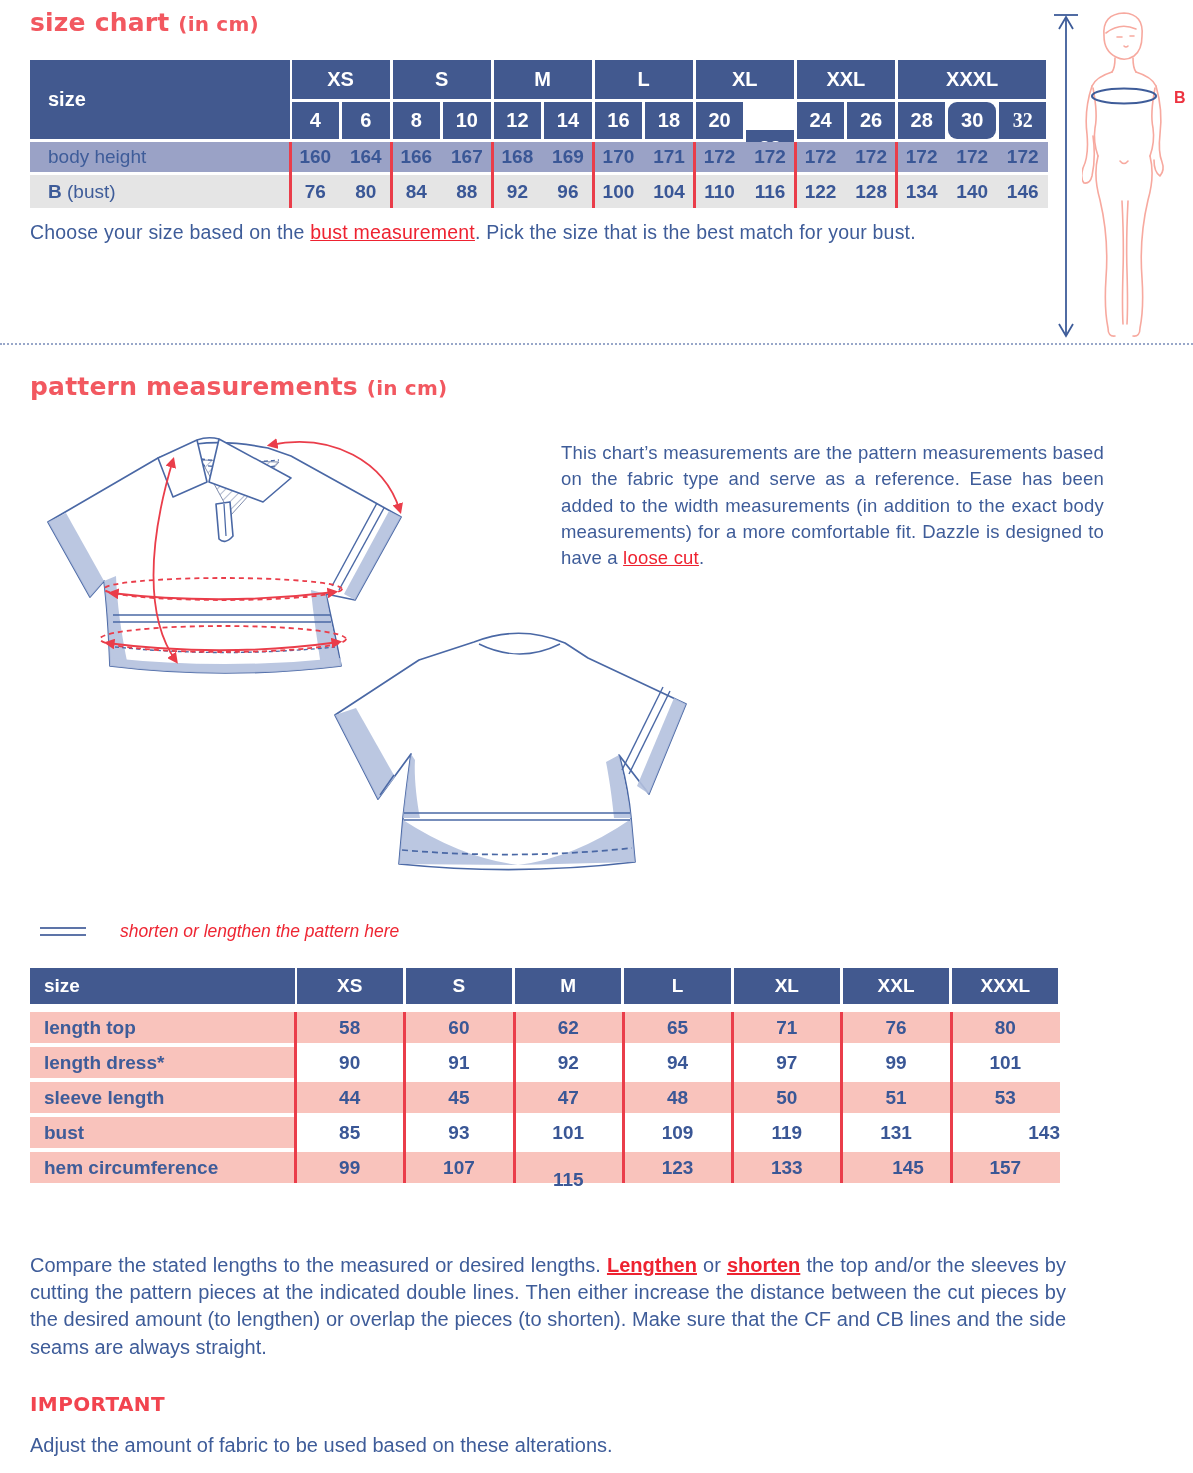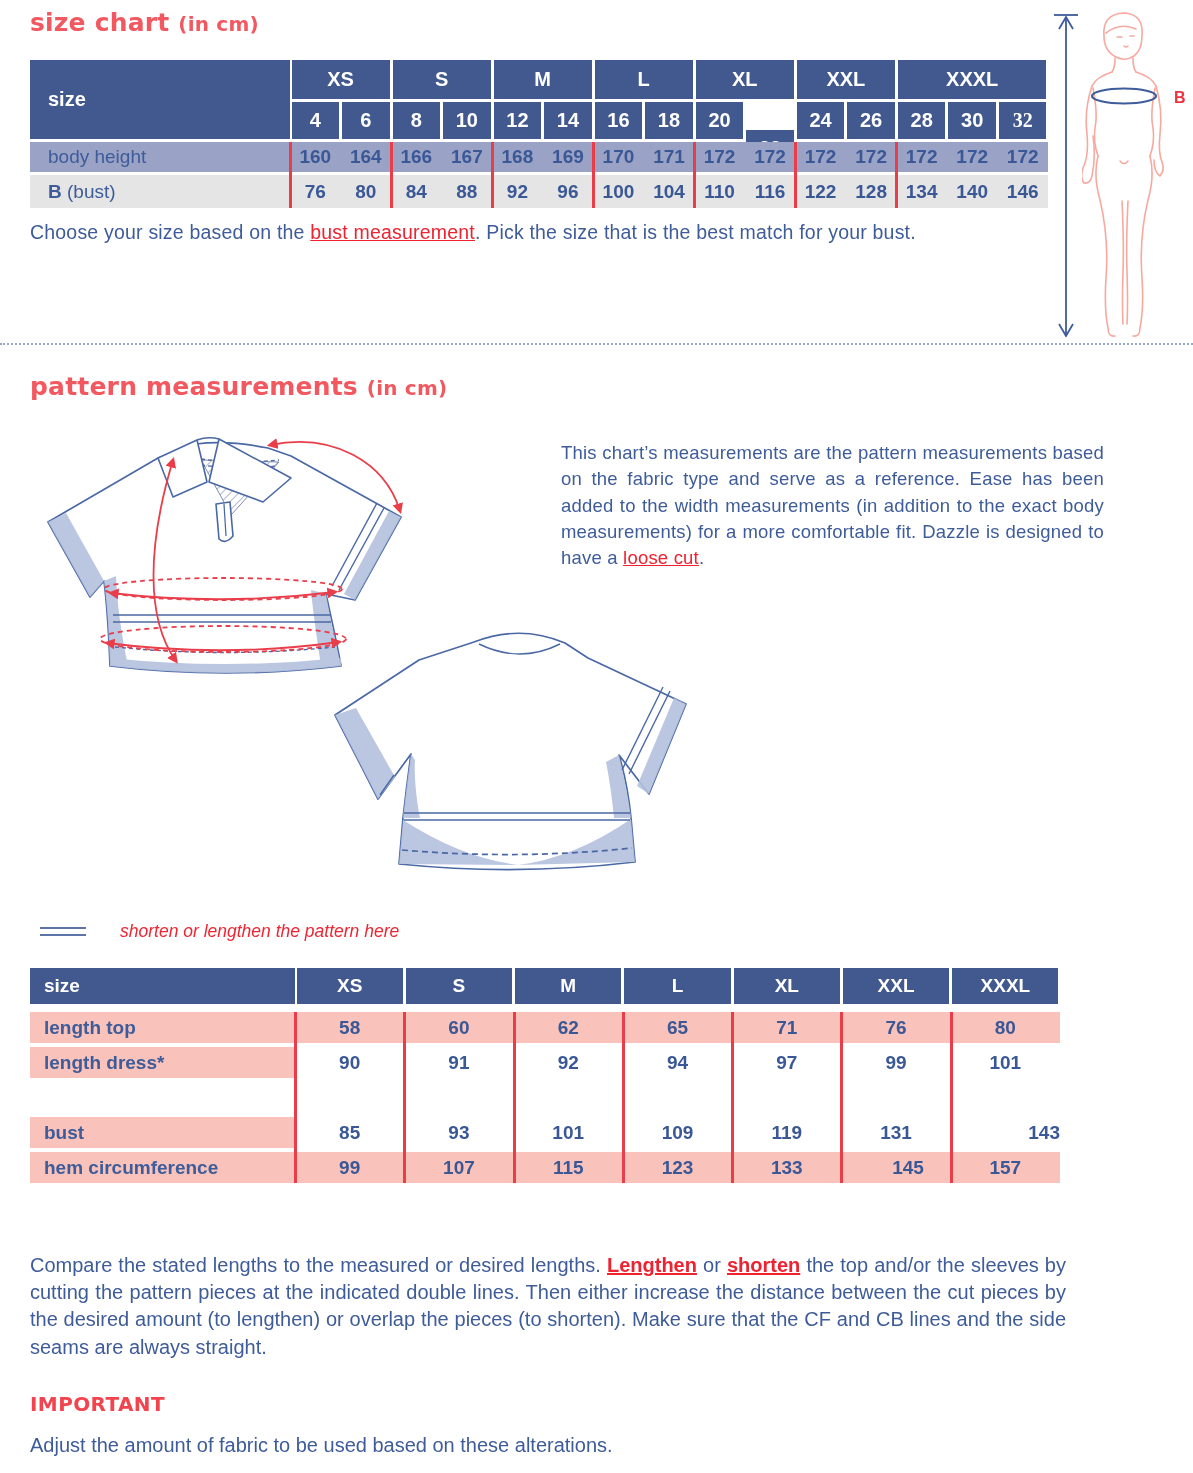--- a/index.html
+++ b/index.html
@@ -66,21 +66,21 @@
       <div class="hcell" style="left: 564.7px; top: 42px; width: 47.5333px; height: 37px; line-height: 37px;">16</div>
       <div class="hcell" style="left: 615.233px; top: 42px; width: 47.5333px; height: 37px; line-height: 37px;">18</div>
       <div class="hcell" style="left: 665.767px; top: 0px; width: 98.0667px; height: 39px; line-height: 39px;">XL</div>
       <div class="hcell" style="left: 665.767px; top: 42px; width: 47.5333px; height: 37px; line-height: 37px;">20</div>
       <div class="hcell" style="left: 716.3px; top: 42px; width: 47.5333px; height: 37px; line-height: 37px; margin-top: 28px;">22</div>
       <div class="hcell" style="left: 766.833px; top: 0px; width: 98.0667px; height: 39px; line-height: 39px;">XXL</div>
       <div class="hcell" style="left: 766.833px; top: 42px; width: 47.5333px; height: 37px; line-height: 37px;">24</div>
       <div class="hcell" style="left: 817.367px; top: 42px; width: 47.5333px; height: 37px; line-height: 37px;">26</div>
       <div class="hcell" style="left: 867.9px; top: 0px; width: 148.6px; height: 39px; line-height: 39px;">XXXL</div>
       <div class="hcell" style="left: 867.9px; top: 42px; width: 47.5333px; height: 37px; line-height: 37px;">28</div>
-      <div class="hcell" style="left: 918.433px; top: 42px; width: 47.5333px; height: 37px; line-height: 37px;">30</div>
+      <div class="hcell" style="left: 918.433px; top: 42px; width: 47.5333px; height: 37px; line-height: 37px; border-radius: 9px;">30</div>
       <div class="hcell" style="left: 968.967px; top: 42px; width: 47.5333px; height: 37px; line-height: 37px; font-family: Liberation Serif, serif;">32</div>
       <div class="strip lav" style="left: 0px; top: 82px; width: 1018px; height: 30px;">
         <div class="rowlabel" style="line-height: 30px;"><span>body height</span></div>
         <div class="val" style="left: 260px; top: 0px; width: 50.5333px; height: 30px; line-height: 30px;">160</div>
         <div class="val" style="left: 310.533px; top: 0px; width: 50.5333px; height: 30px; line-height: 30px;">164</div>
         <div class="val" style="left: 361.067px; top: 0px; width: 50.5333px; height: 30px; line-height: 30px;">166</div>
         <div class="val" style="left: 411.6px; top: 0px; width: 50.5333px; height: 30px; line-height: 30px;">167</div>
         <div class="val" style="left: 462.133px; top: 0px; width: 50.5333px; height: 30px; line-height: 30px;">168</div>
         <div class="val" style="left: 512.667px; top: 0px; width: 50.5333px; height: 30px; line-height: 30px;">169</div>
         <div class="val" style="left: 563.2px; top: 0px; width: 50.5333px; height: 30px; line-height: 30px;">170</div>
@@ -256,38 +256,50 @@
         <div class="labelbg" style="left: 0px; top: 0px; width: 265px; height: 31px;"></div>
         <div class="rowlabel2" style="line-height: 31px;"><span>length dress*</span></div>
         <div class="val" style="left: 265px; top: 0px; width: 109.286px; height: 31px; line-height: 31px;">90</div>
         <div class="val" style="left: 374.286px; top: 0px; width: 109.286px; height: 31px; line-height: 31px;">91</div>
         <div class="val" style="left: 483.571px; top: 0px; width: 109.286px; height: 31px; line-height: 31px;">92</div>
         <div class="val" style="left: 592.857px; top: 0px; width: 109.286px; height: 31px; line-height: 31px;">94</div>
         <div class="val" style="left: 702.143px; top: 0px; width: 109.286px; height: 31px; line-height: 31px;">97</div>
         <div class="val" style="left: 811.429px; top: 0px; width: 109.286px; height: 31px; line-height: 31px;">99</div>
         <div class="val" style="left: 920.714px; top: 0px; width: 109.286px; height: 31px; line-height: 31px;">101</div>
       </div>
+      <div style="left: 0px; top: 114px; width: 1030px; height: 31px;">
+        <div class="labelbg" style="left: 0px; top: 0px; width: 265px; height: 31px;"></div>
+        <div class="databg" style="left: 265px; top: 0px; width: 765px; height: 31px;"></div>
+        <div class="rowlabel2" style="line-height: 31px;"><span>sleeve length</span></div>
+        <div class="val" style="left: 265px; top: 0px; width: 109.286px; height: 31px; line-height: 31px;">44</div>
+        <div class="val" style="left: 374.286px; top: 0px; width: 109.286px; height: 31px; line-height: 31px;">45</div>
+        <div class="val" style="left: 483.571px; top: 0px; width: 109.286px; height: 31px; line-height: 31px;">47</div>
+        <div class="val" style="left: 592.857px; top: 0px; width: 109.286px; height: 31px; line-height: 31px;">48</div>
+        <div class="val" style="left: 702.143px; top: 0px; width: 109.286px; height: 31px; line-height: 31px;">50</div>
+        <div class="val" style="left: 811.429px; top: 0px; width: 109.286px; height: 31px; line-height: 31px;">51</div>
+        <div class="val" style="left: 920.714px; top: 0px; width: 109.286px; height: 31px; line-height: 31px;">53</div>
+      </div>
       <div style="left: 0px; top: 149px; width: 1030px; height: 31px;">
         <div class="labelbg" style="left: 0px; top: 0px; width: 265px; height: 31px;"></div>
         <div class="rowlabel2" style="line-height: 31px;"><span>bust</span></div>
         <div class="val" style="left: 265px; top: 0px; width: 109.286px; height: 31px; line-height: 31px;">85</div>
         <div class="val" style="left: 374.286px; top: 0px; width: 109.286px; height: 31px; line-height: 31px;">93</div>
         <div class="val" style="left: 483.571px; top: 0px; width: 109.286px; height: 31px; line-height: 31px;">101</div>
         <div class="val" style="left: 592.857px; top: 0px; width: 109.286px; height: 31px; line-height: 31px;">109</div>
         <div class="val" style="left: 702.143px; top: 0px; width: 109.286px; height: 31px; line-height: 31px;">119</div>
         <div class="val" style="left: 811.429px; top: 0px; width: 109.286px; height: 31px; line-height: 31px;">131</div>
         <div class="val" style="left: 920.714px; top: 0px; width: 109.286px; height: 31px; line-height: 31px; text-align: right;">143</div>
       </div>
       <div style="left: 0px; top: 184px; width: 1030px; height: 31px;">
         <div class="labelbg" style="left: 0px; top: 0px; width: 265px; height: 31px;"></div>
         <div class="databg" style="left: 265px; top: 0px; width: 765px; height: 31px;"></div>
         <div class="rowlabel2" style="line-height: 31px;"><span>hem circumference</span></div>
         <div class="val" style="left: 265px; top: 0px; width: 109.286px; height: 31px; line-height: 31px;">99</div>
         <div class="val" style="left: 374.286px; top: 0px; width: 109.286px; height: 31px; line-height: 31px;">107</div>
-        <div class="val" style="left: 483.571px; top: 0px; width: 109.286px; height: 31px; line-height: 31px;">115</div>
+        <div class="val" style="left: 483.571px; top: 12px; width: 109.286px; height: 31px; line-height: 31px;">115</div>
         <div class="val" style="left: 592.857px; top: 0px; width: 109.286px; height: 31px; line-height: 31px;">123</div>
         <div class="val" style="left: 702.143px; top: 0px; width: 109.286px; height: 31px; line-height: 31px;">133</div>
         <div class="val" style="left: 811.429px; top: 0px; width: 109.286px; height: 31px; line-height: 31px; padding-left: 24px;">145</div>
         <div class="val" style="left: 920.714px; top: 0px; width: 109.286px; height: 31px; line-height: 31px;">157</div>
       </div>
       <div class="redline" style="left: 264px; top: 44px; width: 3px; height: 171px;"></div>
       <div class="redline" style="left: 373.286px; top: 44px; width: 3px; height: 171px;"></div>
       <div class="redline" style="left: 482.571px; top: 44px; width: 3px; height: 171px;"></div>
       <div class="redline" style="left: 591.857px; top: 44px; width: 3px; height: 171px;"></div>
       <div class="redline" style="left: 701.143px; top: 44px; width: 3px; height: 171px;"></div>

